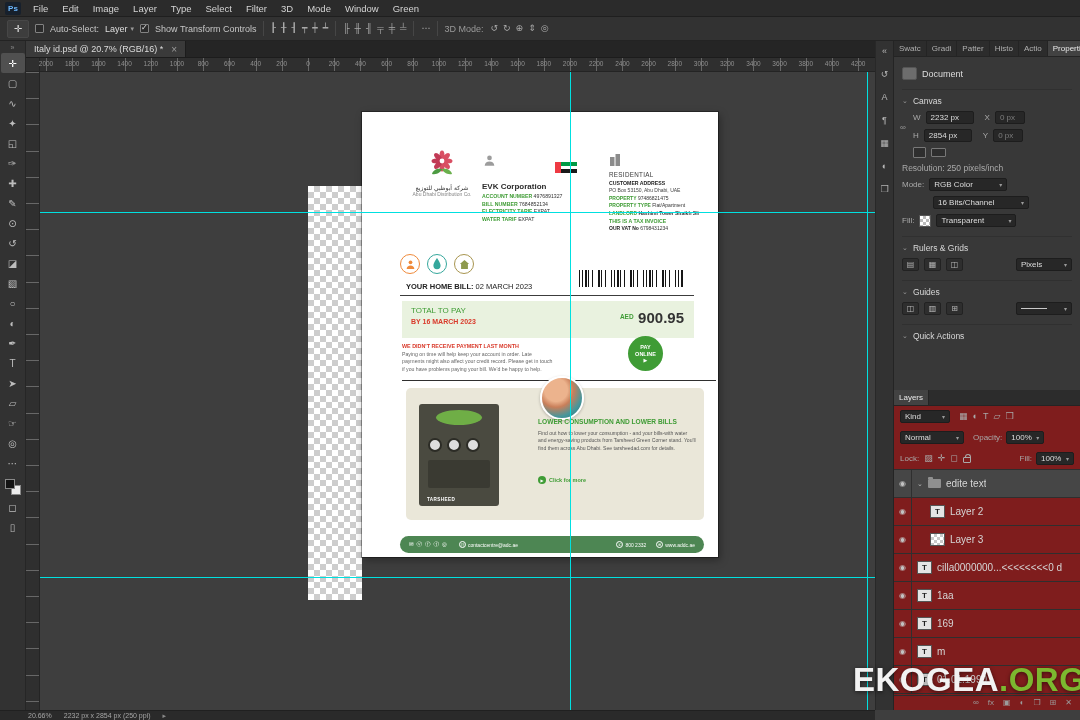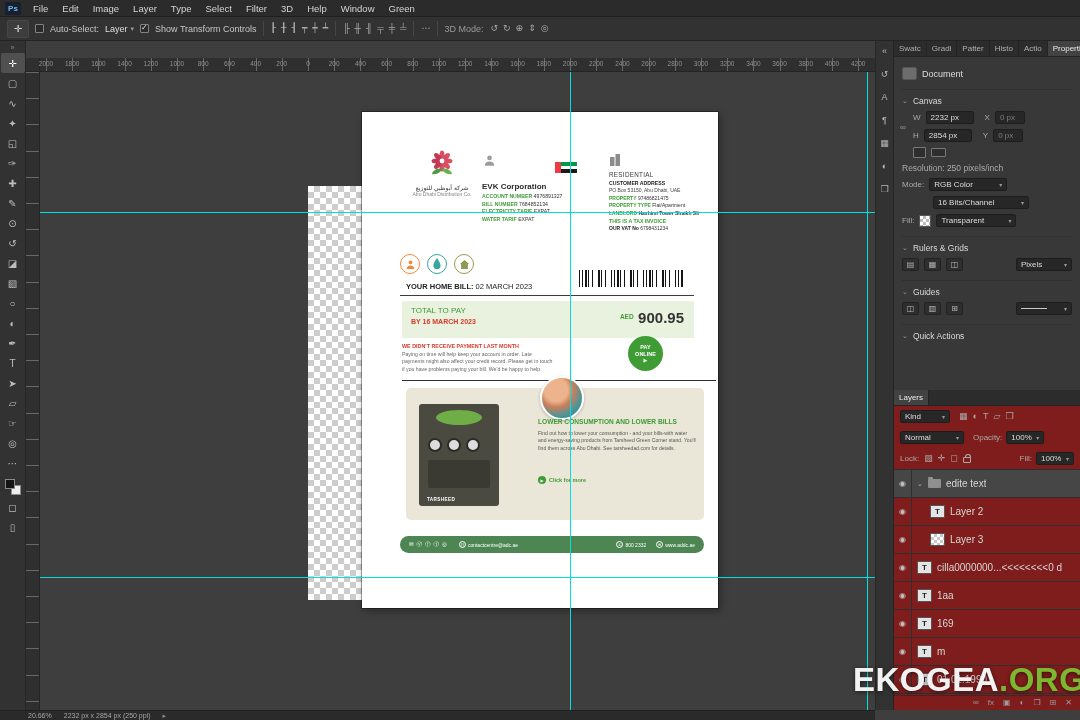--- a/index.html
+++ b/index.html
@@ -35,21 +35,21 @@
 .doctab{display:flex;align-items:center;gap:8px;padding:0 8px;background:#3a3a3a;font-size:9px;color:#dcdcdc;border-right:1px solid #1c1c1c}
 .tabclose{color:#9b9b9b;font-size:10px}
 
 .ruler-corner{position:absolute;left:26px;top:58px;width:14px;height:14px;background:#2f2f2f;border-right:1px solid #242424;border-bottom:1px solid #242424;z-index:7}
 .hruler{position:absolute;left:40px;top:58px;width:835px;height:14px;background:#2f2f2f;border-bottom:1px solid #242424;z-index:7;background-image:repeating-linear-gradient(to right,rgba(150,150,150,.55) 0 1px,transparent 1px 26.2px);background-position:6px 0}
 .rlabel{position:absolute;top:2px;font-size:6.5px;color:#909090;transform:translateX(-50%);white-space:nowrap}
 .vruler{position:absolute;left:26px;top:72px;width:14px;height:638px;background:#2f2f2f;border-right:1px solid #242424;z-index:7;background-image:repeating-linear-gradient(to bottom,rgba(150,150,150,.55) 0 1px,transparent 1px 26.2px)}
 
 .canvas{position:absolute;left:40px;top:72px;width:835px;height:638px;background:#3e3e3e;overflow:hidden;z-index:1}
 .checker{position:absolute;left:268px;top:114px;width:54px;height:414px;background-color:#fff;background-image:linear-gradient(45deg,#cdcdcd 25%,transparent 25%,transparent 75%,#cdcdcd 75%),linear-gradient(45deg,#cdcdcd 25%,transparent 25%,transparent 75%,#cdcdcd 75%);background-size:12px 12px;background-position:0 0,6px 6px}
-.doc{position:absolute;left:322px;top:40px;width:356px;height:496px;background:#fff;box-shadow:0 0 0 1px rgba(0,0,0,.35),2px 3px 8px rgba(0,0,0,.35);overflow:hidden}
+.doc{position:absolute;left:322px;top:40px;width:356px;height:445px;background:#fff;box-shadow:0 0 0 1px rgba(0,0,0,.35),2px 3px 8px rgba(0,0,0,.35);overflow:hidden}
 .guide-v{position:absolute;top:0;width:1px;height:638px;background:#00e0e0;z-index:9}
 .guide-h{position:absolute;left:0;width:835px;height:1px;background:#00e0e0;z-index:9}
 
 .g{color:#3f9c35}.b{font-weight:bold}
 .fieldline{font-size:5.2px;color:#333;margin-top:1.5px;white-space:nowrap}
 .propline{font-size:5px;color:#333;margin-top:1.5px;white-space:nowrap}
 .ucirc{width:20px;height:20px;border:1.3px solid;border-radius:50%;display:inline-flex;align-items:center;justify-content:center;background:#fff}
 .dial{width:14px;height:14px;background:#ddd;border-radius:50%;border:2px solid #2c2c26;display:inline-block}
 .fdot{width:7px;height:7px;border:.5px solid #fff;border-radius:50%;font-size:4px;display:inline-flex;align-items:center;justify-content:center;flex:none}
 
@@ -111,21 +111,21 @@
     <div class="ps-logo">Ps</div>
     <div id="menu-items" style="display:flex">
         <span class="menu-item">File</span>
         <span class="menu-item">Edit</span>
         <span class="menu-item">Image</span>
         <span class="menu-item">Layer</span>
         <span class="menu-item">Type</span>
         <span class="menu-item">Select</span>
         <span class="menu-item">Filter</span>
         <span class="menu-item">3D</span>
-        <span class="menu-item">Help</span>
+        <span class="menu-item">Mode</span>
         <span class="menu-item">Window</span>
         <span class="menu-item">Green</span>
       </div>
   </div>
 
   <div class="optionsbar">
     <span class="tool-preview">✛</span>
     <span class="checkbox" id="cb-auto"></span>
     <span>Auto-Select:</span>
     <span class="dd-bare">
@@ -192,20 +192,26 @@
     <div class="fgbg">
       <div class="bgcol"></div>
       <div class="fgcol"></div>
     </div>
     <div id="tools2">
         <div class="tool">◻</div>
         <div class="tool">▯</div>
       </div>
   </div>
 
+  <div class="tabbar">
+    <div class="doctab">
+      <span>Italy id.psd @ 20.7% (RGB/16) *</span>
+      <span class="tabclose">×</span>
+    </div>
+  </div>
 
   <div class="ruler-corner"></div>
   <div class="hruler" id="hruler">
       <span class="rlabel" style="left: 6px;">2000</span>
       <span class="rlabel" style="left: 32.2px;">1800</span>
       <span class="rlabel" style="left: 58.4px;">1600</span>
       <span class="rlabel" style="left: 84.6px;">1400</span>
       <span class="rlabel" style="left: 110.8px;">1200</span>
       <span class="rlabel" style="left: 137px;">1000</span>
       <span class="rlabel" style="left: 163.2px;">800</span>

